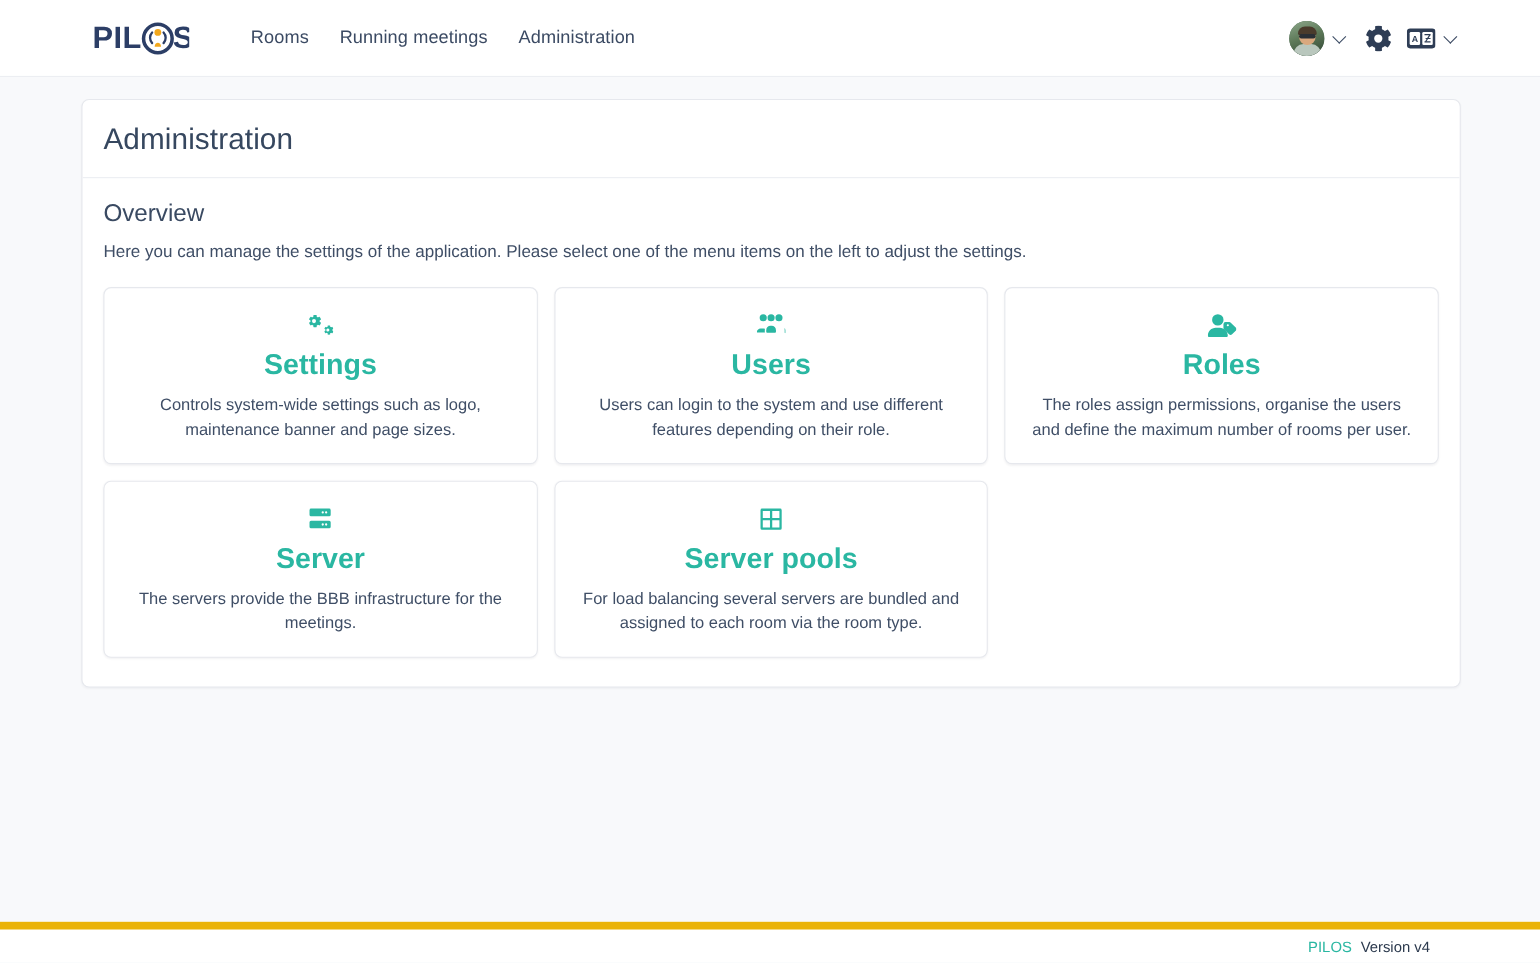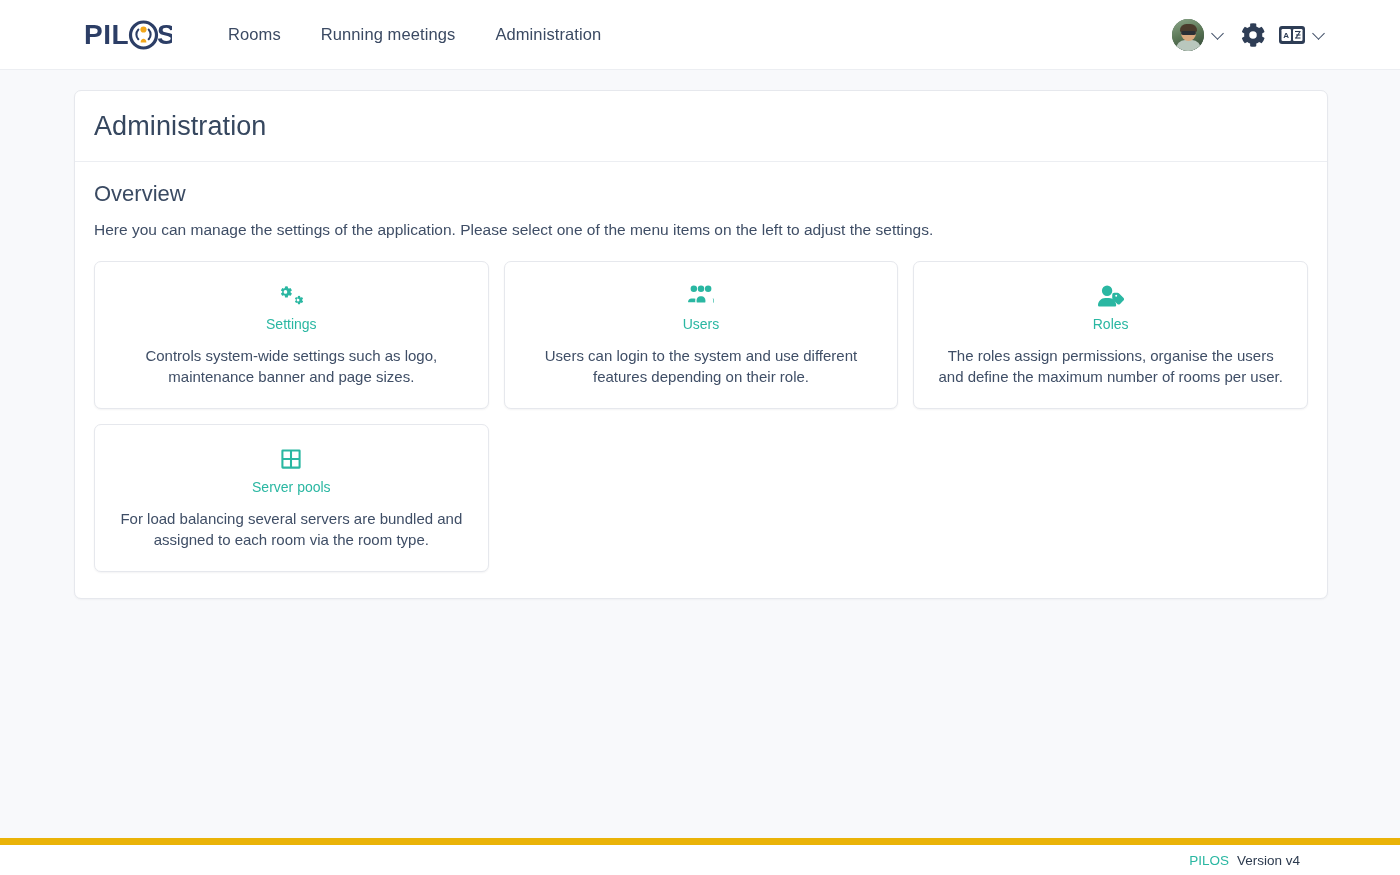--- a/index.html
+++ b/index.html
@@ -22,21 +22,21 @@
     display: flex;
     align-items: center;
     padding: 0 70px 0 84px;
   }
   .brand {
     display: flex; align-items: center;
     margin-right: 42px;
     cursor: pointer;
   }
   .brand-logo { display: block; }
-  .nav-links { display: flex; align-items: center; gap: 12px; }
+  .nav-links { display: flex; align-items: center; gap: 0; }
   .nav-link {
     font-size: 16.5px;
     color: #3b4a63;
     padding: 8px 14px;
     text-decoration: none;
     white-space: nowrap;
     cursor: pointer;
     letter-spacing: .1px;
   }
   .nav-dd { display: flex; align-items: center; gap: 2px; }
@@ -148,23 +148,23 @@
     align-items: center;
     text-decoration: none;
   }
   .tile-icon {
     height: 24px;
     display: flex; align-items: center; justify-content: center;
     color: #2ab7a2;
     margin-bottom: 9px;
   }
   .tile-title {
-    font-size: 14px;
+    font-size: 26px;
     color: #2ab7a2;
-    font-weight: 400;
+    font-weight: 700;
     margin: 0 0 13px 0;
     line-height: 1.1;
   }
   .tile-desc {
     font-size: 15px;
     color: #3f4e66;
     line-height: 1.42;
     margin: 0;
     max-width: 350px;
   }
@@ -294,20 +294,30 @@
             </span>
             <h3 class="tile-title">Roles</h3>
             <p class="tile-desc">The roles assign permissions, organise the users and define the maximum number of rooms per user.</p>
           </a>
 
         </div>
 
         <div class="grid row-2" style="margin-top:15px;">
 
 
+          <a class="tile">
+            <span class="tile-icon">
+              <svg width="22" height="22" viewBox="0 0 512 512">
+                <path fill="#2ab7a2" d="M64 32h384a32 32 0 0 1 32 32v96a32 32 0 0 1-32 32H64a32 32 0 0 1-32-32V64a32 32 0 0 1 32-32zm320 56a24 24 0 1 0 0 48 24 24 0 0 0 0-48zm-72 0a24 24 0 1 0 0 48 24 24 0 0 0 0-48z"></path>
+                <path fill="#2ab7a2" d="M64 288h384a32 32 0 0 1 32 32v96a32 32 0 0 1-32 32H64a32 32 0 0 1-32-32v-96a32 32 0 0 1 32-32zm320 56a24 24 0 1 0 0 48 24 24 0 0 0 0-48zm-72 0a24 24 0 1 0 0 48 24 24 0 0 0 0-48z"></path>
+              </svg>
+            </span>
+            <h3 class="tile-title">Server</h3>
+            <p class="tile-desc">The servers provide the BBB infrastructure for the meetings.</p>
+          </a>
 
           <a class="tile">
             <span class="tile-icon">
               <svg width="22" height="22" viewBox="0 0 512 512">
                 <path fill="#2ab7a2" d="M448 32H64a32 32 0 0 0-32 32v384a32 32 0 0 0 32 32h384a32 32 0 0 0 32-32V64a32 32 0 0 0-32-32zm-16 200H280V80h152zM232 80v152H80V80zM80 280h152v152H80zm200 152V280h152v152z"></path>
               </svg>
             </span>
             <h3 class="tile-title">Server pools</h3>
             <p class="tile-desc">For load balancing several servers are bundled and assigned to each room via the room type.</p>
           </a>

